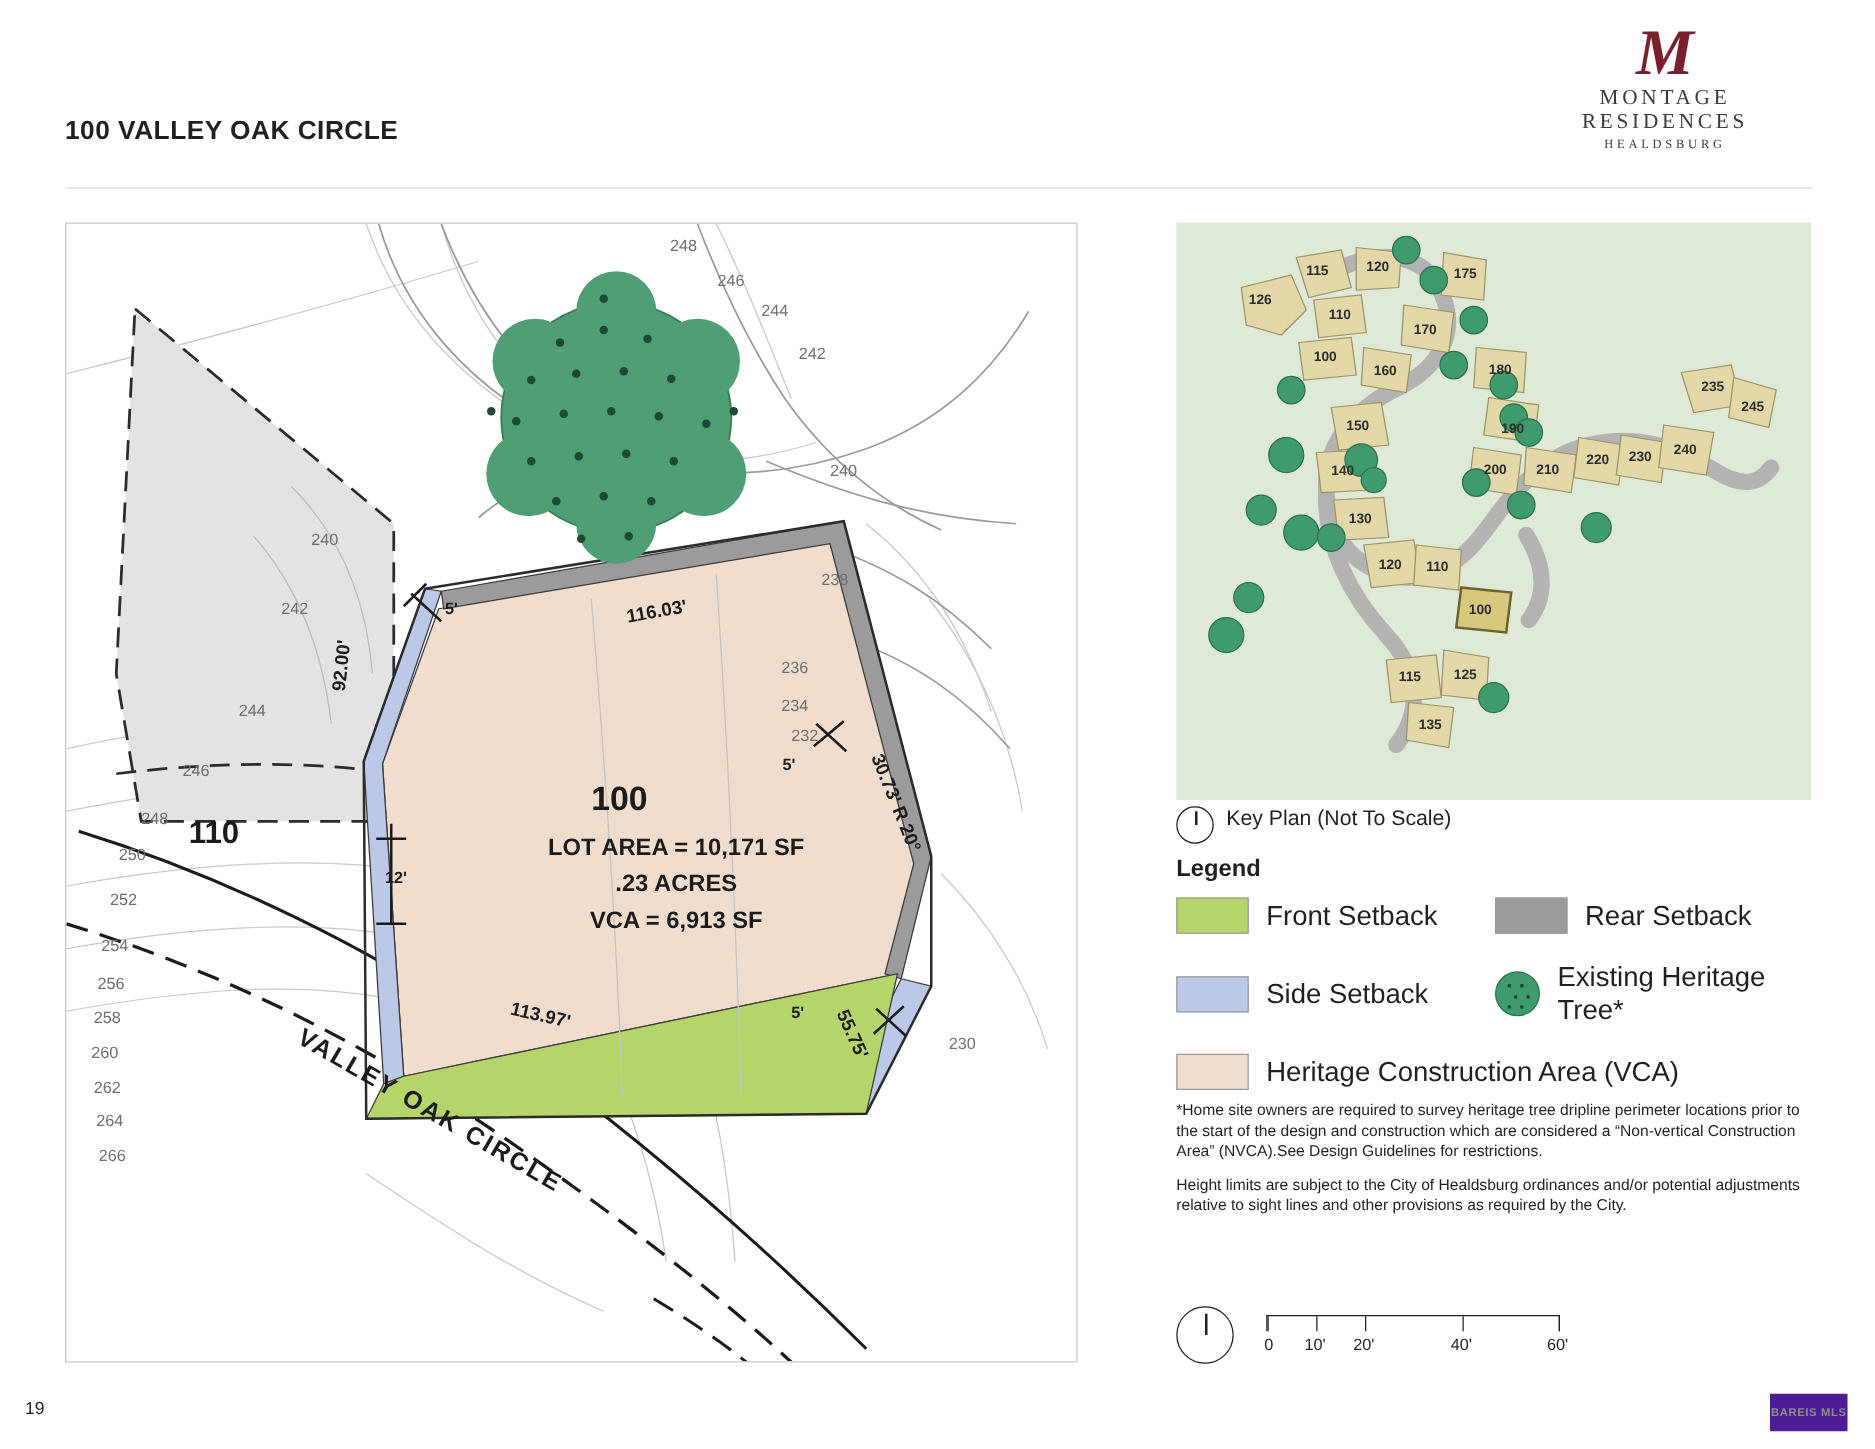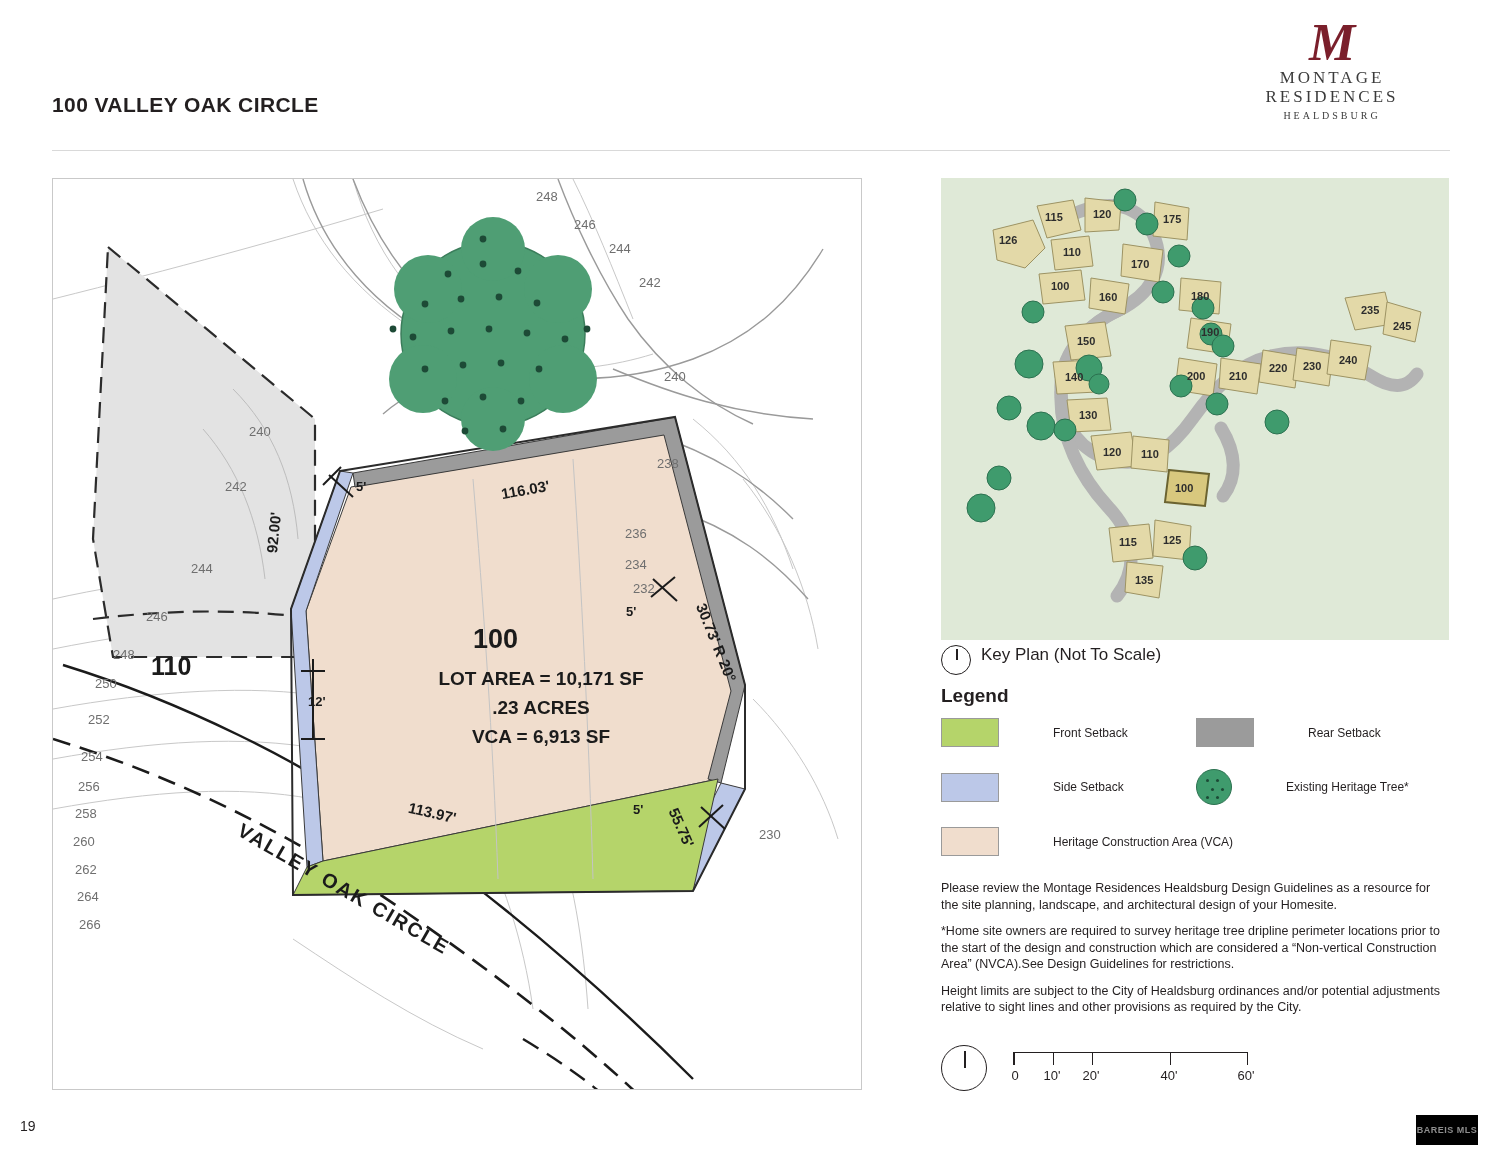--- a/index.html
+++ b/index.html
@@ -71,21 +71,21 @@
   .sw-side{background:#bcc8e8;}
   .sw-vca{background:#f0ddcd;}
   .tree-dot{
     width:34px;height:34px;border-radius:50%;background:#3f9b6d;border:1px solid #2c7150;flex:none;
     position:relative;
   }
   .tree-dot:after{
     content:"";position:absolute;left:9px;top:9px;width:3px;height:3px;border-radius:50%;background:#1d4a36;
     box-shadow:10px 0 0 #1d4a36, 5px 9px 0 #1d4a36, 15px 9px 0 #1d4a36, 0px 17px 0 #1d4a36, 10px 17px 0 #1d4a36;
   }
-  .legend-label{font-size:12px;color:#231f20;margin-left:40px;}
+  .legend-label{font-size:22px;color:#231f20;}
 
   
   .notes{
     position:absolute;left:941px;top:880px;width:500px;font-size:12.5px;line-height:16.5px;color:#231f20;
   }
   .notes p{margin:0 0 10px 0;}
 
   
   .scalewrap{position:absolute;left:941px;top:1045px;display:flex;align-items:flex-start;gap:26px;}
   .north2{width:44px;height:44px;border:1.5px solid #231f20;border-radius:50%;position:relative;}
@@ -93,21 +93,21 @@
   .scalebar{position:relative;width:235px;margin-top:7px;}
   .scaleline{position:relative;height:12px;border:1px solid #231f20;border-bottom:none;}
   .tick{position:absolute;top:0;width:1px;height:12px;background:#231f20;}
   .scalenums{position:relative;height:18px;margin-top:3px;}
   .scalenums span{position:absolute;font-size:13px;color:#231f20;transform:translateX(-50%);}
 
   .pagenum{position:absolute;left:20px;top:1118px;font-size:14px;color:#231f20;}
 
   .watermark{
     position:absolute;right:22px;bottom:14px;width:62px;height:30px;
-    background:#000000;color:#8e8e8e;font-size:9px;font-weight:bold;
+    background:#4c1d95;color:#8e8e8e;font-size:9px;font-weight:bold;
     display:flex;align-items:center;justify-content:center;letter-spacing:.5px;
   }
 </style>
 </head>
 <body>
 
 <div class="page">
 
   <div class="page-title">100 VALLEY OAK CIRCLE</div>
   <div class="hrule"></div>
@@ -350,21 +350,21 @@
     <div class="kp-num" style="left:152px;top:30px;">120</div>
     <div class="kp-num" style="left:122px;top:68px;">110</div>
     <div class="kp-num" style="left:110px;top:102px;">100</div>
     <div class="kp-num" style="left:222px;top:35px;">175</div>
     <div class="kp-num" style="left:190px;top:80px;">170</div>
     <div class="kp-num" style="left:158px;top:113px;">160</div>
     <div class="kp-num" style="left:136px;top:157px;">150</div>
     <div class="kp-num" style="left:124px;top:193px;">140</div>
     <div class="kp-num" style="left:138px;top:231px;">130</div>
     <div class="kp-num" style="left:250px;top:112px;">180</div>
-    <div class="kp-num" style="left:260px;top:148px;">190</div>
+    <div class="kp-num" style="left:260px;top:159px;">190</div>
     <div class="kp-num" style="left:246px;top:192px;">200</div>
     <div class="kp-num" style="left:288px;top:192px;">210</div>
     <div class="kp-num" style="left:328px;top:184px;">220</div>
     <div class="kp-num" style="left:362px;top:182px;">230</div>
     <div class="kp-num" style="left:398px;top:176px;">240</div>
     <div class="kp-num" style="left:420px;top:126px;">235</div>
     <div class="kp-num" style="left:452px;top:142px;">245</div>
     <div class="kp-num" style="left:162px;top:268px;">120</div>
     <div class="kp-num" style="left:200px;top:270px;">110</div>
     <div class="kp-num" style="left:234px;top:304px;">100</div>
@@ -402,21 +402,20 @@
     </div>
     <div class="legend-row">
       <div class="legend-col" style="width:420px;">
         <span class="swatch sw-vca"></span>
         <span class="legend-label">Heritage Construction Area (VCA)</span>
       </div>
     </div>
   </div>
 
   <div class="notes">
-    <p>Please review the Montage Residences Healdsburg Design Guidelines as a resource for the site planning, landscape, and architectural design of your Homesite.</p>
     <p>*Home site owners are required to survey heritage tree dripline perimeter locations prior to the start of the design and construction which are considered a “Non-vertical Construction Area” (NVCA).See Design Guidelines for restrictions.</p>
     <p>Height limits are subject to the City of Healdsburg ordinances and/or potential adjustments relative to sight lines and other provisions as required by the City.</p>
   </div>
 
   <div class="scalewrap">
     <span class="north2"></span>
     <div class="scalebar">
       <div class="scaleline">
         <span class="tick" style="left:0;"></span>
         <span class="tick" style="left:39px;"></span>

